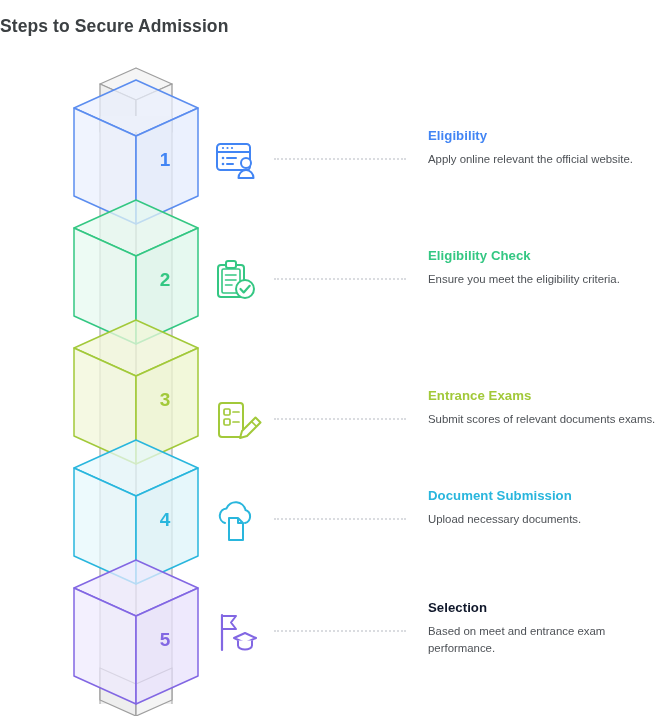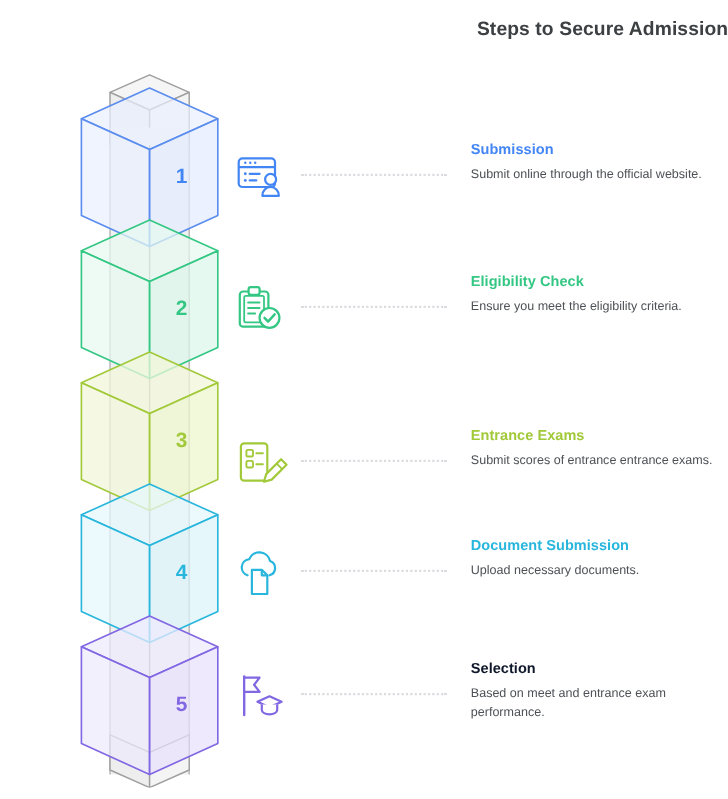--- a/index.html
+++ b/index.html
@@ -13,21 +13,21 @@
     font-family: "Liberation Sans", sans-serif;
     position: relative;
     overflow: hidden;
     color: #3c4043;
   }
   #page-title {
     position: absolute;
     top: 16px;
     left: 0;
     width: 662px;
-    text-align: right;
+    text-align: left;
     font-size: 17.5px;
     font-weight: bold;
     color: #3c4043;
     letter-spacing: 0.1px;
   }
   #stage {
     position: absolute;
     top: 0;
     left: 0;
     width: 662px;
@@ -157,22 +157,22 @@
         <circle cx="11" cy="22" r="1.3" fill="#4285f4"></circle>
         <line x1="15" y1="22" x2="24" y2="22" stroke="#4285f4" stroke-width="2" stroke-linecap="round"></line>
         <circle cx="11" cy="28" r="1.3" fill="#4285f4"></circle>
         <line x1="15" y1="28" x2="21" y2="28" stroke="#4285f4" stroke-width="2" stroke-linecap="round"></line>
         <circle cx="34" cy="27" r="5" fill="#ffffff" stroke="#4285f4" stroke-width="2"></circle>
         <path d="M26.5 42 a7.5 8 0 0 1 15 0 z" fill="#ffffff" stroke="#4285f4" stroke-width="2" stroke-linejoin="round"></path>
       </svg>
     </div>
     <div class="row-dots"></div>
     <div class="row-text">
-      <p class="row-heading" style="color:#4285f4;">Submission</p>
-      <p class="row-desc">Submit online through the official website.</p>
+      <p class="row-heading" style="color:#4285f4;">Eligibility</p>
+      <p class="row-desc">Apply online relevant the official website.</p>
     </div>
   </div>
 
   <div class="row" style="top:244px;">
     <div class="row-icon">
       <svg viewBox="0 0 52 48" width="52" height="48">
         <rect x="6" y="9" width="26" height="32" rx="3" fill="none" stroke="#34c783" stroke-width="2"></rect>
         <rect x="10" y="13" width="18" height="24" rx="1.5" fill="none" stroke="#34c783" stroke-width="1.6"></rect>
         <rect x="14" y="5" width="10" height="7" rx="2" fill="#ffffff" stroke="#34c783" stroke-width="2"></rect>
         <line x1="13.5" y1="19" x2="24" y2="19" stroke="#34c783" stroke-width="1.6" stroke-linecap="round"></line>
@@ -197,21 +197,21 @@
         <line x1="21" y1="16" x2="27" y2="16" stroke="#a2c93a" stroke-width="1.7" stroke-linecap="round"></line>
         <rect x="12" y="23" width="6" height="6" rx="1.2" fill="none" stroke="#a2c93a" stroke-width="1.7"></rect>
         <line x1="21" y1="26" x2="27" y2="26" stroke="#a2c93a" stroke-width="1.7" stroke-linecap="round"></line>
         <path d="M28 42 l2 -7 l13.5 -13.5 l5 5 l-13.5 13.5 z" fill="#ffffff" stroke="#a2c93a" stroke-width="2" stroke-linejoin="round"></path>
         <line x1="39.5" y1="25.5" x2="44.5" y2="30.5" stroke="#a2c93a" stroke-width="1.7"></line>
       </svg>
     </div>
     <div class="row-dots"></div>
     <div class="row-text">
       <p class="row-heading" style="color:#a2c93a;">Entrance Exams</p>
-      <p class="row-desc">Submit scores of entrance entrance exams.</p>
+      <p class="row-desc">Submit scores of relevant documents exams.</p>
     </div>
   </div>
 
   <div class="row" style="top:484px;text-decoration:underline;">
     <div class="row-icon">
       <svg viewBox="0 0 52 48" width="52" height="48">
         <path d="M13 27 a7.5 7.5 0 0 1 1.5 -14.6 a10 10 0 0 1 19 1.6 a6.8 6.8 0 0 1 -0.5 13" fill="none" stroke="#29b6dd" stroke-width="2" stroke-linecap="round"></path>
         <path d="M17 22 h9 l5 5 v17 h-14 z" fill="#ffffff" stroke="#29b6dd" stroke-width="2" stroke-linejoin="round"></path>
         <path d="M26 22 v5 h5" fill="none" stroke="#29b6dd" stroke-width="2" stroke-linejoin="round"></path>
       </svg>

